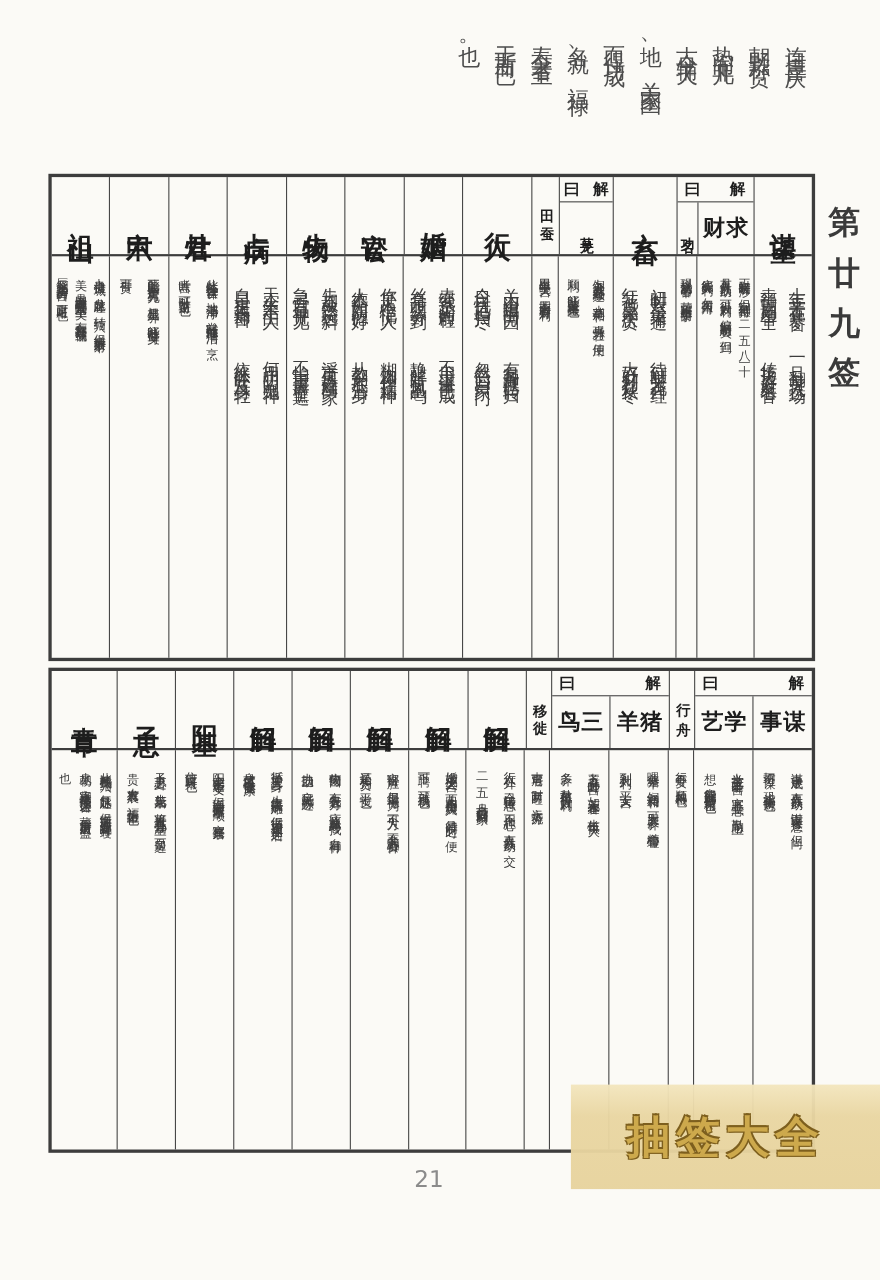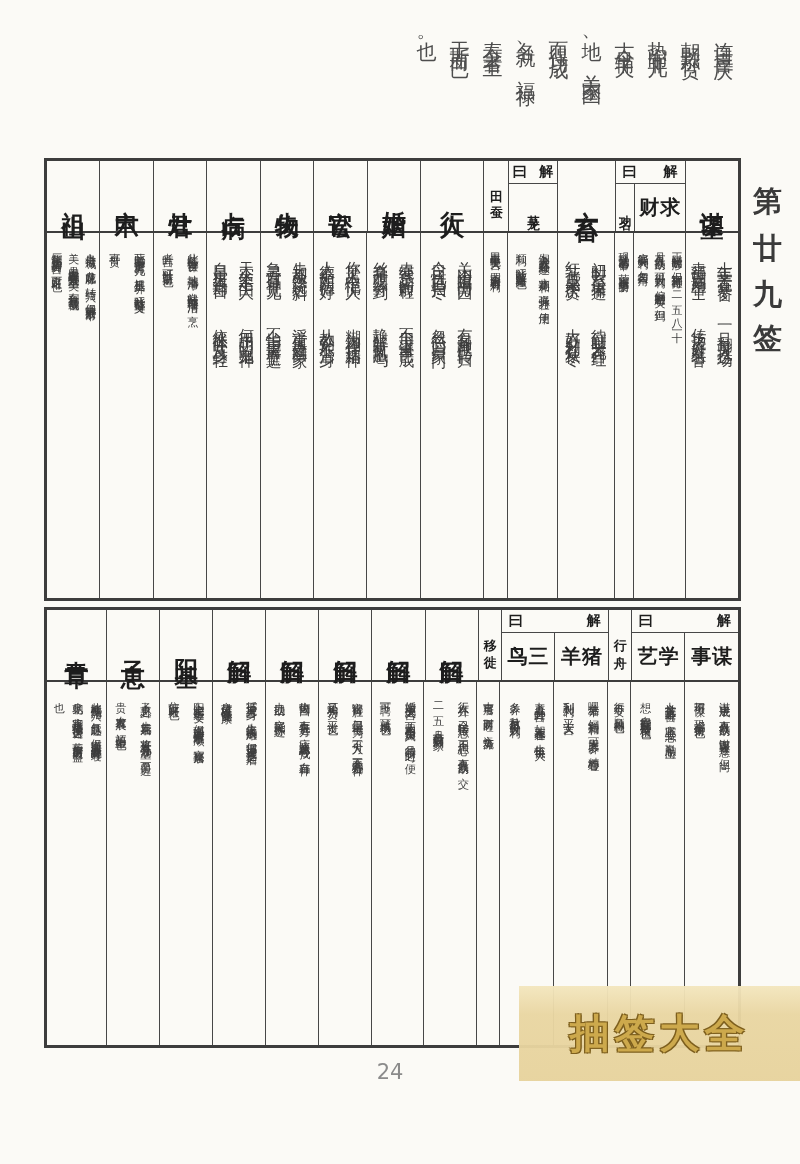--- a/index.html
+++ b/index.html
@@ -328,14 +328,14 @@
 水朝见　宜将水蠼消掩使之合课　葬后房房财丁昌盛
 也</div>
         </div>
     </div>
   </div>
 
   <div id="watermark">
     <span class="wm">抽签大全</span>
   </div>
 
-  <div id="page-number">24</div>
+  <div id="page-number">21</div>
 </div>
 
 </body></html>

